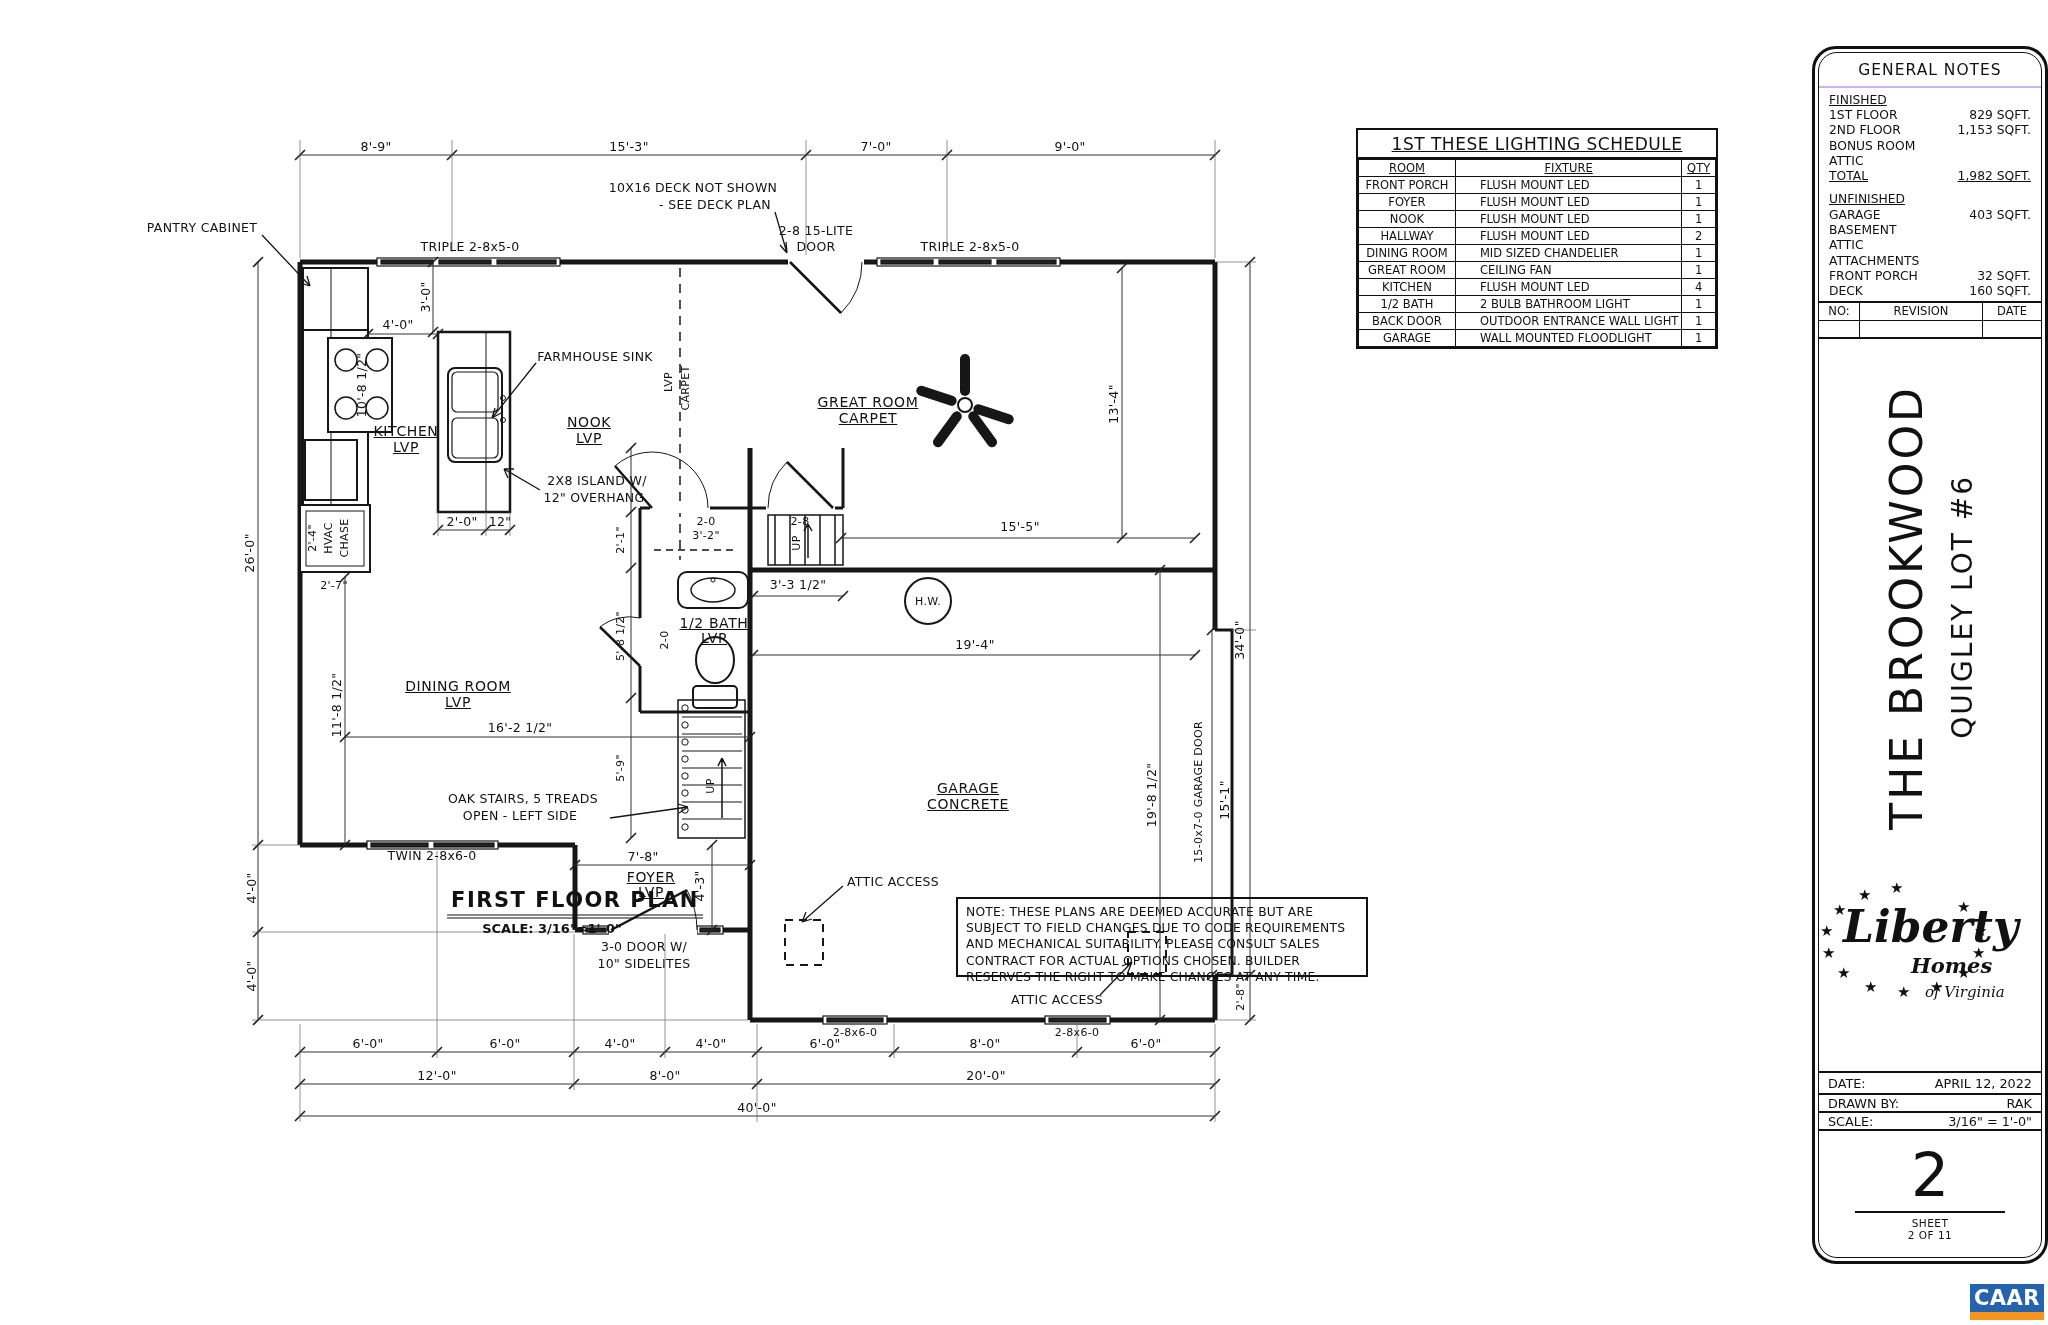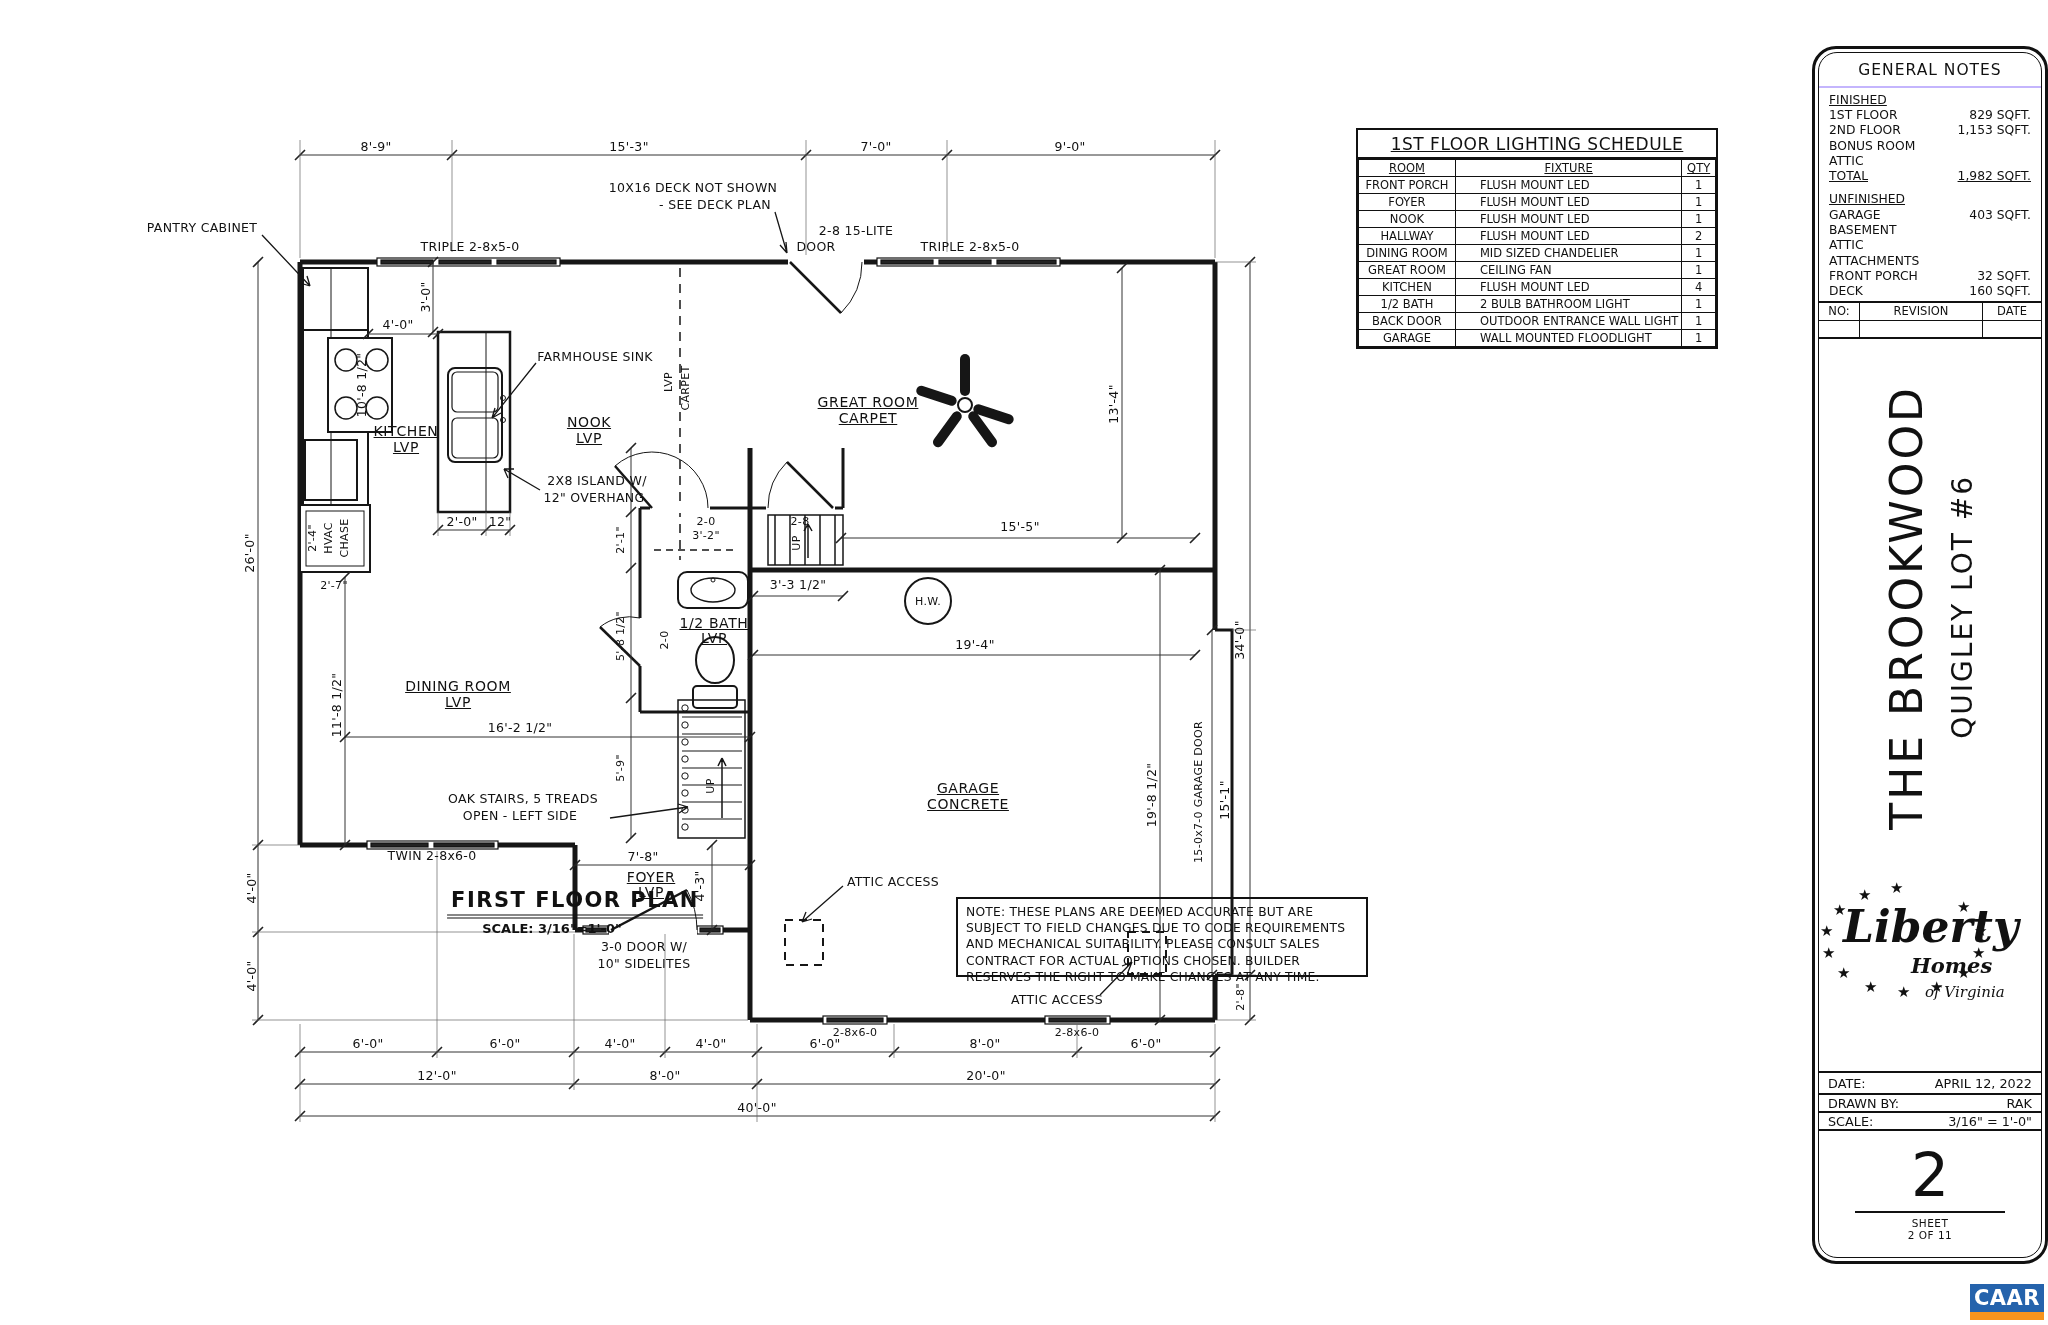--- a/index.html
+++ b/index.html
@@ -246,21 +246,21 @@
   </g>
 </svg>
 
 <span class="lbl" style="left:376px;top:147px">8'-9"</span>
 <span class="lbl" style="left:629px;top:147px">15'-3"</span>
 <span class="lbl" style="left:876px;top:147px">7'-0"</span>
 <span class="lbl" style="left:1070px;top:147px">9'-0"</span>
 <span class="lbl" style="left:202px;top:228px">PANTRY CABINET</span>
 <span class="lbl" style="left:693px;top:188px">10X16 DECK NOT SHOWN</span>
 <span class="lbl" style="left:715px;top:205px">- SEE DECK PLAN</span>
-<span class="lbl" style="left:856px;top:231px">2-8 15-LITE</span>
+<span class="lbl" style="left:816px;top:231px">2-8 15-LITE</span>
 <span class="lbl" style="left:816px;top:247px">DOOR</span>
 <span class="lbl" style="left:470px;top:247px">TRIPLE 2-8x5-0</span>
 <span class="lbl" style="left:970px;top:247px">TRIPLE 2-8x5-0</span>
 <span class="lbl v" style="left:426px;top:297px">3'-0"</span>
 <span class="lbl" style="left:398px;top:325px">4'-0"</span>
 <span class="lbl v" style="left:362px;top:385px">10'-8 1/2"</span>
 <span class="lbl room" style="left:406px;top:431px">KITCHEN</span>
 <span class="lbl room" style="left:406px;top:447px">LVP</span>
 <span class="lbl room" style="left:589px;top:422px">NOOK</span>
 <span class="lbl room" style="left:589px;top:438px">LVP</span>
@@ -333,21 +333,21 @@
 
 <span class="lbl room" style="left:714px;top:623px">1/2 BATH</span>
 <span class="lbl room" style="left:714px;top:638px">LVP</span>
 
 <div class="plantitle" style="left:575px;top:903px">FIRST FLOOR PLAN</div>
 <div class="planscale" style="left:552px;top:928px">SCALE: 3/16"=1'-0"</div>
 
 <div class="notebox">NOTE: THESE PLANS ARE DEEMED ACCURATE BUT ARE SUBJECT TO FIELD CHANGES DUE TO CODE REQUIREMENTS AND MECHANICAL SUITABILITY. PLEASE CONSULT SALES CONTRACT FOR ACTUAL OPTIONS CHOSEN. BUILDER RESERVES THE RIGHT TO MAKE CHANGES AT ANY TIME.</div>
 
 <div class="sched">
-  <div class="t">1ST FLOOR LIGHTING SCHEDULE</div>
+  <div class="t">1ST THESE LIGHTING SCHEDULE</div>
   <table>
     <tbody>
           <tr>
       <th class="c-room">ROOM</th>
       <th>FIXTURE</th>
       <th class="c-qty">QTY</th>
     </tr>
     <tr>
             <td>FRONT PORCH</td>
             <td class="fx">FLUSH MOUNT LED</td>

